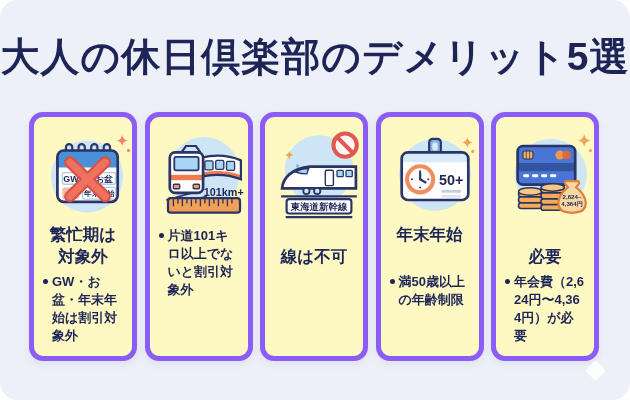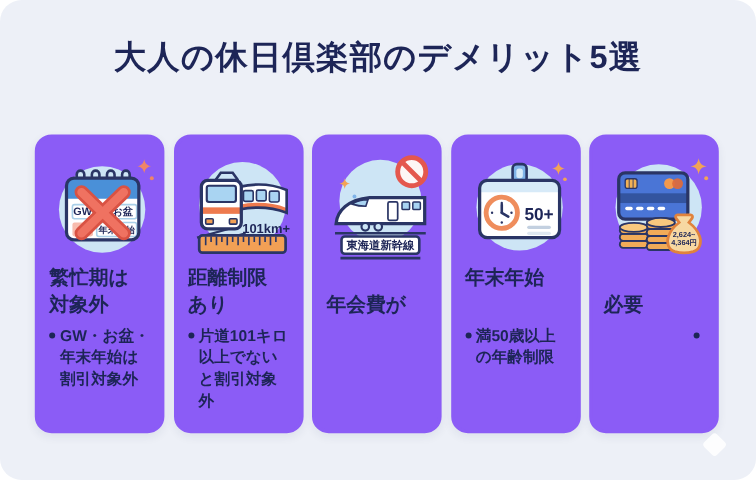--- a/index.html
+++ b/index.html
@@ -1,33 +1,33 @@
 <!DOCTYPE html>
 <html><head>
 <meta charset="utf-8">
 <style>
   * { margin:0; padding:0; box-sizing:border-box; }
   html,body { width:630px; height:400px; background:#ffffff; font-family:"Liberation Sans", sans-serif; }
   .frame { position:relative; width:630px; height:400px; background:#ffffff; overflow:hidden; }
   .canvas { position:absolute; inset:0; background:#edf0f7; border-radius:18px; }
   .page-title {
     position:absolute; top:30px; left:0; width:100%;
-    text-align:center; font-size:27px; font-weight:700;
+    text-align:center; font-size:39px; font-weight:700;
     color:#1d2557; letter-spacing:1px;
   }
   .cards { position:absolute; left:29px; top:112px; display:flex; gap:7.5px; }
   .card {
-    width:108px; height:249px; background:#8b5cf6; border-radius:14px;
+    width:108px; height:249px; background:#fef9c3; border-radius:14px;
     padding:8px 9px; box-shadow:0 3px 8px rgba(29,37,87,0.07);
-    border:3px solid #8b5cf6;
+    border:5px solid #8b5cf6;
   }
   .icon-wrap { width:90px; height:96px; margin:0 auto 2px auto; }
   .icon-wrap svg { display:block; width:90px; height:96px; font-family:inherit; }
   .card-title {
-    height:44px; margin-top:2px; 
+    height:44px; margin-top:2px; text-align:center;
     font-size:16.5px; line-height:22px; font-weight:700; color:#1d2557;
   }
   .card-bullet { display:flex; margin-top:6px;justify-content:flex-end; }
   .bullet-dot {
     flex:0 0 auto; width:5px; height:5px; border-radius:50%;
     background:#1d2557; margin:6px 4px 0 0;
   }
   .bullet-text {
     font-size:13px; line-height:18px; font-weight:600; color:#1d2557;
     overflow-wrap:break-word; word-break:break-all;
@@ -123,21 +123,20 @@
               <line x1="51" y1="79" x2="51" y2="84"></line>
             <line x1="56" y1="79" x2="56" y2="87"></line>
               <line x1="61" y1="79" x2="61" y2="84"></line>
             <line x1="66" y1="79" x2="66" y2="87"></line>
               <line x1="71" y1="79" x2="71" y2="84"></line>
             <line x1="76" y1="79" x2="76" y2="87"></line>
               <line x1="81" y1="79" x2="81" y2="84"></line>
           </g>
         </svg>
       </div>
-      <div class="card-title"><span>距離制限</span><br><span>あり</span></div>
       <div class="card-bullet">
         <span class="bullet-dot"></span>
         <span class="bullet-text">片道101キロ以上でないと割引対象外</span>
       </div>
     </div>
 
     <div class="card">
       <div class="icon-wrap">
         <svg viewBox="0 0 100 100">
           <circle cx="50" cy="46" r="38" fill="#cde5f5"></circle>
@@ -160,21 +159,21 @@
           <line x1="8" y1="76" x2="92" y2="76" stroke="#2a3565" stroke-width="2.4"></line>
           <g>
             <circle cx="79" cy="19" r="13" fill="#fdf6f5" stroke="#e4574d" stroke-width="4.5"></circle>
             <line x1="70.8" y1="10.8" x2="87.2" y2="27.2" stroke="#e4574d" stroke-width="4.5" stroke-linecap="round"></line>
           </g>
           <rect x="14" y="79" width="72" height="16" rx="3" fill="#ffffff" stroke="#2a3565" stroke-width="2.4"></rect>
           <text x="50" y="91" text-anchor="middle" font-size="10.5" font-weight="bold" fill="#1d2557">東海道新幹線</text>
           <line x1="13" y1="99" x2="87" y2="99" stroke="#2a3565" stroke-width="2.4"></line>
         </svg>
       </div>
-      <div class="card-title"><br><span>年会費が</span></div>
+      <div class="card-title"><br><span>線は不可</span></div>
     </div>
 
     <div class="card">
       <div class="icon-wrap">
         <svg viewBox="0 0 100 100">
           <circle cx="50" cy="52" r="40" fill="#cde5f5"></circle>
           <g fill="#f2a356">
             <path transform="translate(86,16)" d="M0,-6 C0.7,-2.2 2.2,-0.7 6,0 C2.2,0.7 0.7,2.2 0,6 C-0.7,2.2 -2.2,0.7 -6,0 C-2.2,-0.7 -0.7,-2.2 0,-6 Z"></path>
             <circle cx="92" cy="26" r="1.7"></circle>
           </g>
@@ -250,19 +249,20 @@
           <g>
             <path d="M66,93 C60,91 58,85 60,79 C62,73 66,69 70,66 L67,62 C66,60.5 67,59 68.5,59 L80.5,59 C82,59 83,60.5 82,62 L79,66 C83,69 87,73 89,79 C91,85 89,91 83,93 C77.5,94.6 71.5,94.6 66,93 Z" fill="#f7d8a2" stroke="#e0823c" stroke-width="2.5"></path>
             <text x="74.5" y="79" text-anchor="middle" font-size="6.8" font-weight="bold" fill="#1d2557">2,624~</text>
             <text x="74.5" y="87" text-anchor="middle" font-size="6.8" font-weight="bold" fill="#1d2557">4,364円</text>
           </g>
         </svg>
       </div>
       <div class="card-title"><br><span>必要</span></div>
       <div class="card-bullet">
         <span class="bullet-dot"></span>
+        <span class="bullet-text">年会費（2,624円〜4,364円）が必要</span>
       </div>
     </div>
 
   </div>
 
   <div class="bg-sparkle"></div>
 </div>
 
 </body></html>

